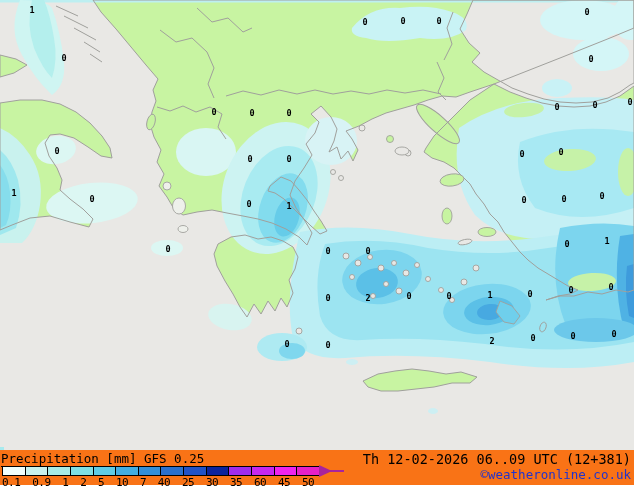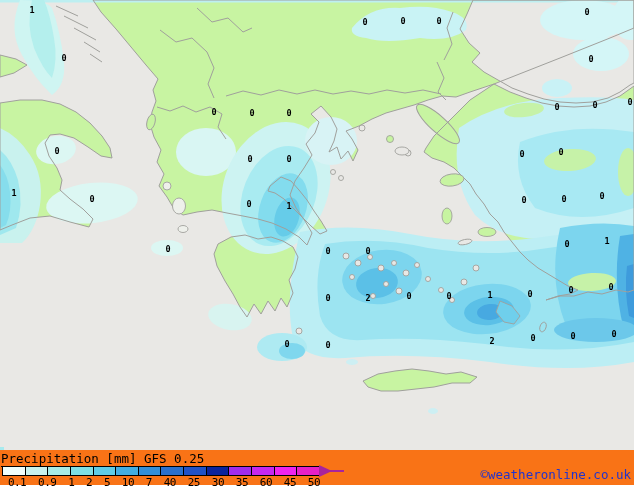--- a/index.html
+++ b/index.html
@@ -19,21 +19,21 @@
   .title .u{border-bottom:1px solid #000;padding-bottom:0px;}
   .colorbar{position:absolute;left:2px;top:16px;width:318px;height:10px;display:flex;
             border:1px solid #000;box-sizing:border-box;}
   .colorbar .cell{flex:1 1 auto;border-right:1px solid #000;}
   .colorbar .cell:last-child{border-right:none;}
   .arrowtail{position:absolute;left:320px;top:20px;width:24px;height:2px;}
   .arrowhead{position:absolute;left:319px;top:15px;width:0;height:0;
              border-top:6px solid transparent;border-bottom:6px solid transparent;
              border-left:13px solid #a8249c;}
   .scalelabels{position:absolute;left:2px;top:26px;width:324px;height:10px;display:flex;}
-  .scalelabels .slab{flex:1 1 auto;text-align:center;font-size:11px;color:#000;letter-spacing:-0.5px;}
+  .scalelabels .slab{flex:1 1 auto;text-align:left;font-size:11px;color:#000;letter-spacing:-0.5px;}
   .datetime{position:absolute;right:3px;top:1px;font-size:13.5px;color:#000;white-space:pre;}
   .copyright{position:absolute;right:3px;top:17px;font-size:12.5px;}
 </style>
 </head>
 <body>
 
 <div class="screen">
 
   <div class="mapbox">
     <svg width="634" height="455" viewBox="0 0 634 455" xmlns="http://www.w3.org/2000/svg">
@@ -289,15 +289,16 @@
         <div class="slab">7</div>
         <div class="slab">40</div>
         <div class="slab">25</div>
         <div class="slab">30</div>
         <div class="slab">35</div>
         <div class="slab">60</div>
         <div class="slab">45</div>
         <div class="slab">50</div>
       </div>
 
+    <div class="datetime">Th 12-02-2026 06..09 UTC (12+381)</div>
     <div class="copyright" style="color: rgb(34, 51, 204);">©weatheronline.co.uk</div>
   </div>
 </div>
 
 </body></html>

